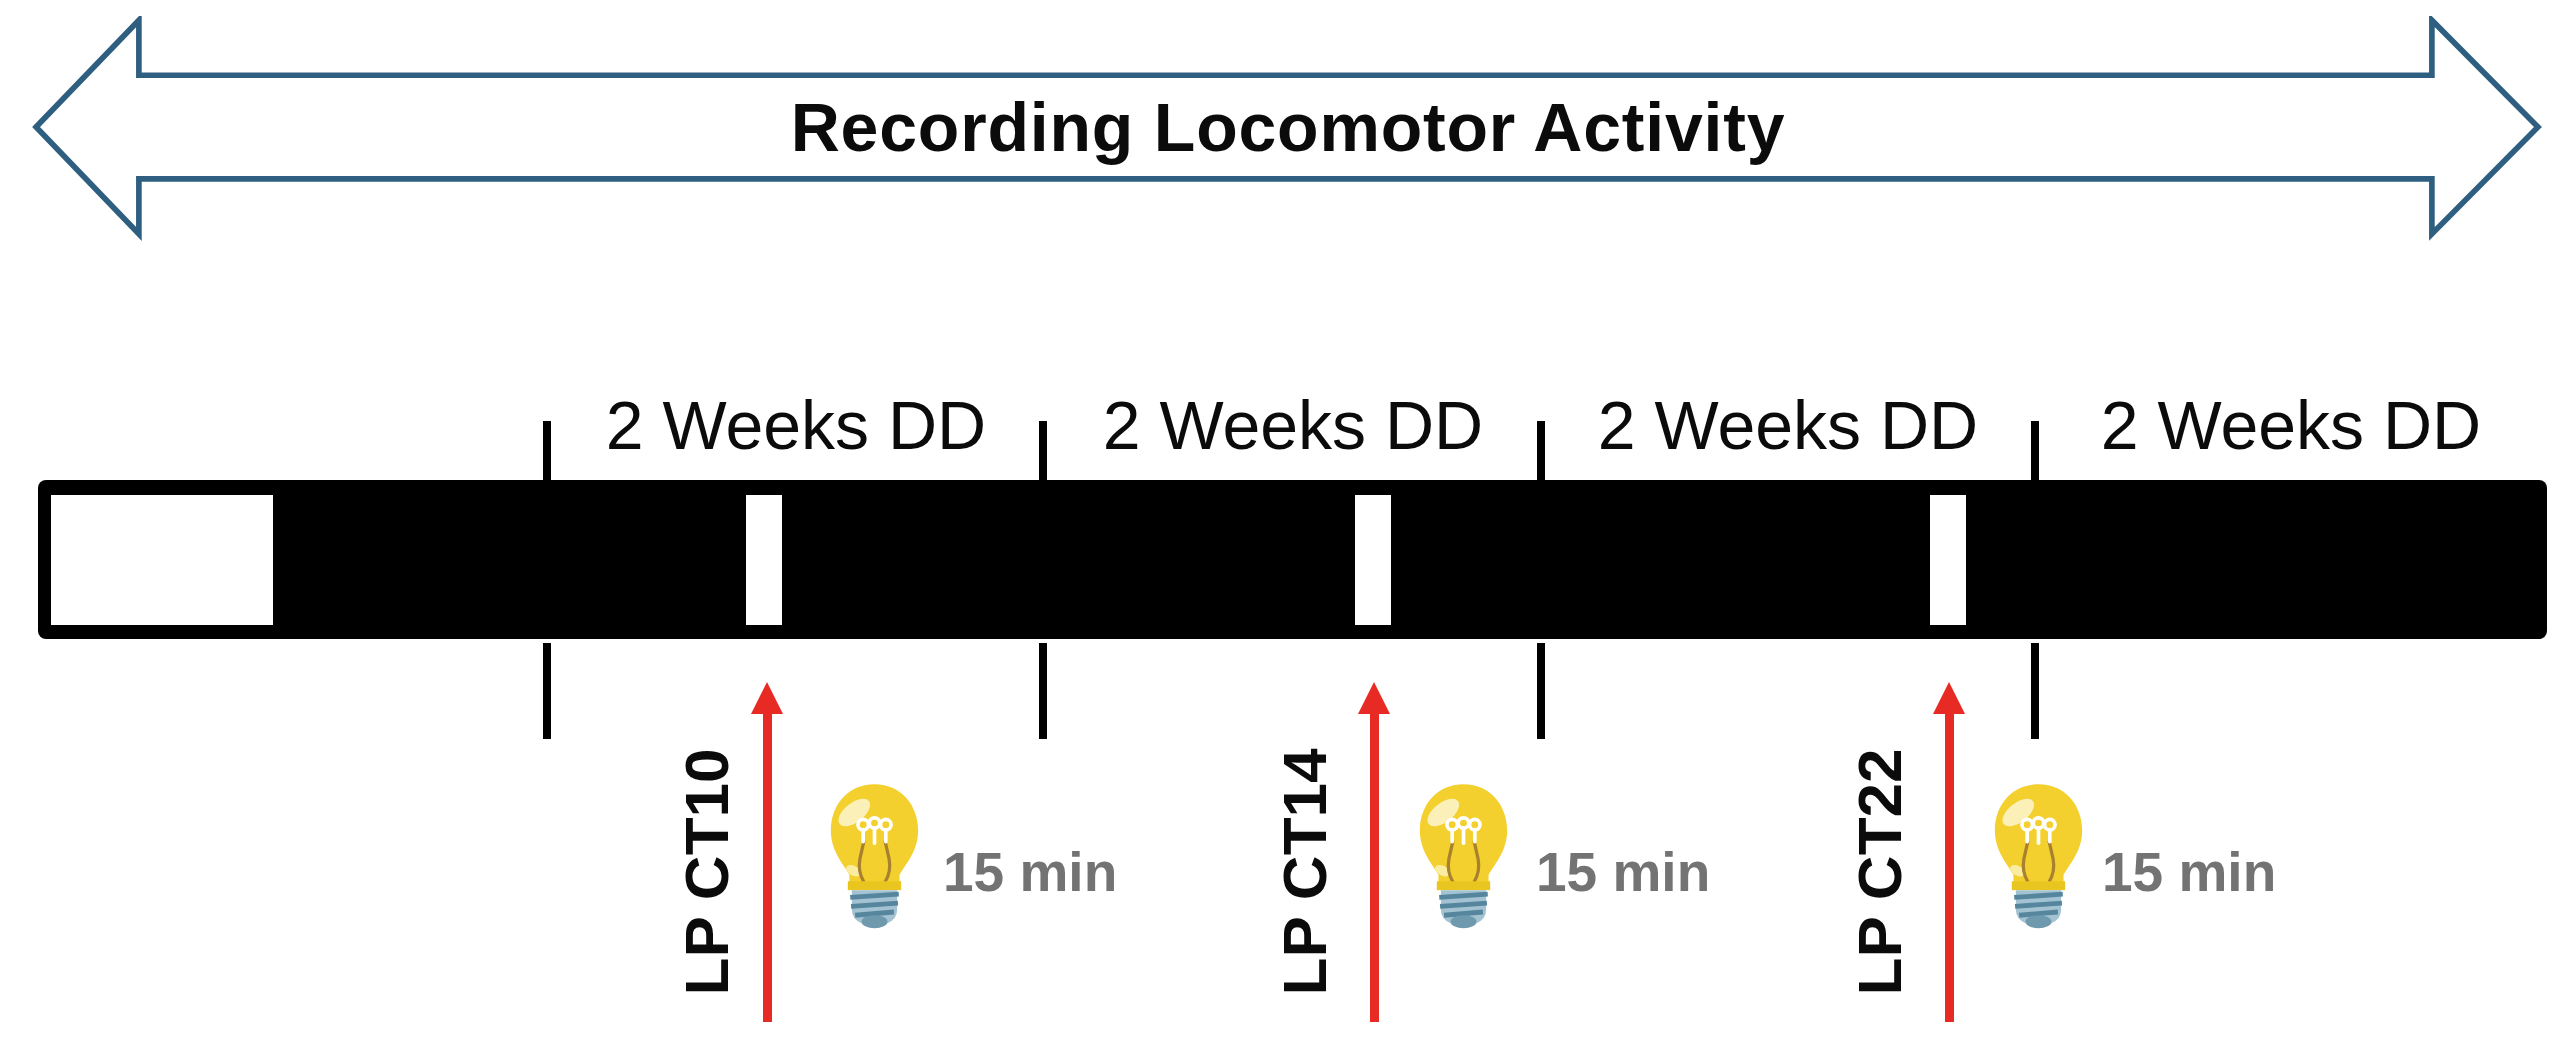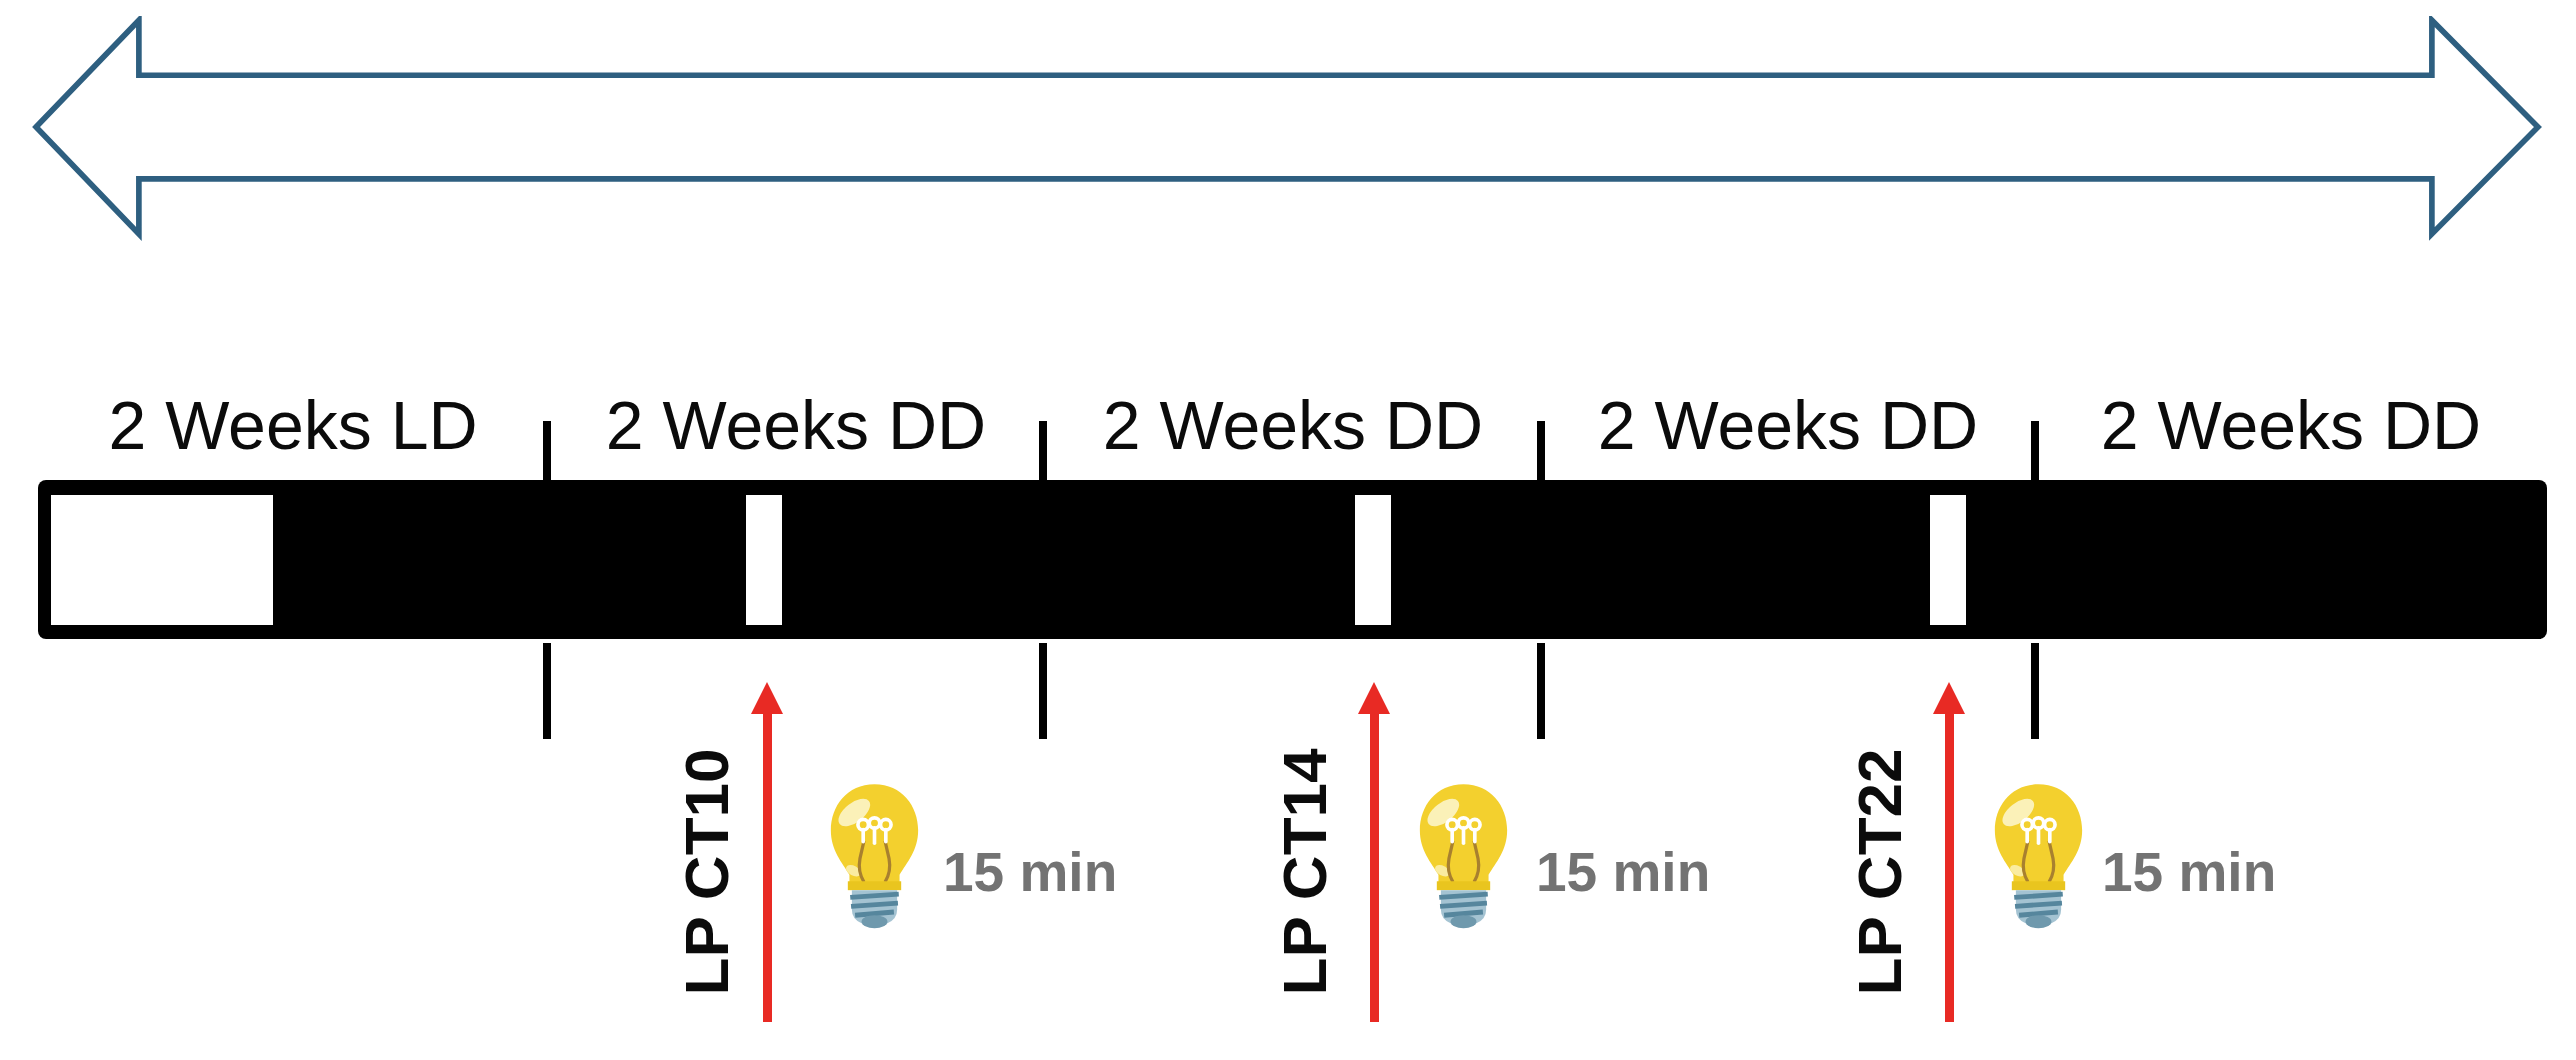--- a/index.html
+++ b/index.html
@@ -75,22 +75,22 @@
 </style>
 </head>
 <body>
 
 <div id="figure">
 
   <svg id="span-arrow" width="2510" height="227" viewBox="0 0 3100 280">
     <polygon points="5,137 132,5 132,73 2964,73 2964,5 3095,137 2964,269 2964,201 132,201 132,269" fill="#ffffff" stroke="#2E5F80" stroke-width="7" stroke-linejoin="miter"></polygon>
   </svg>
 
+  <div class="fig-title">Recording Locomotor Activity</div>
 
-  <div class="seg-label" style="left:293px">2 Weeks LD</div>
   <div class="seg-label" style="left:796px">2 Weeks DD</div>
   <div class="seg-label" style="left:1293px">2 Weeks DD</div>
   <div class="seg-label" style="left:1788px">2 Weeks DD</div>
   <div class="seg-label" style="left:2291px">2 Weeks DD</div>
 
   <div class="tick-up" style="left:543px"></div>
   <div class="tick-up" style="left:1039px"></div>
   <div class="tick-up" style="left:1537px"></div>
   <div class="tick-up" style="left:2031px"></div>
 

